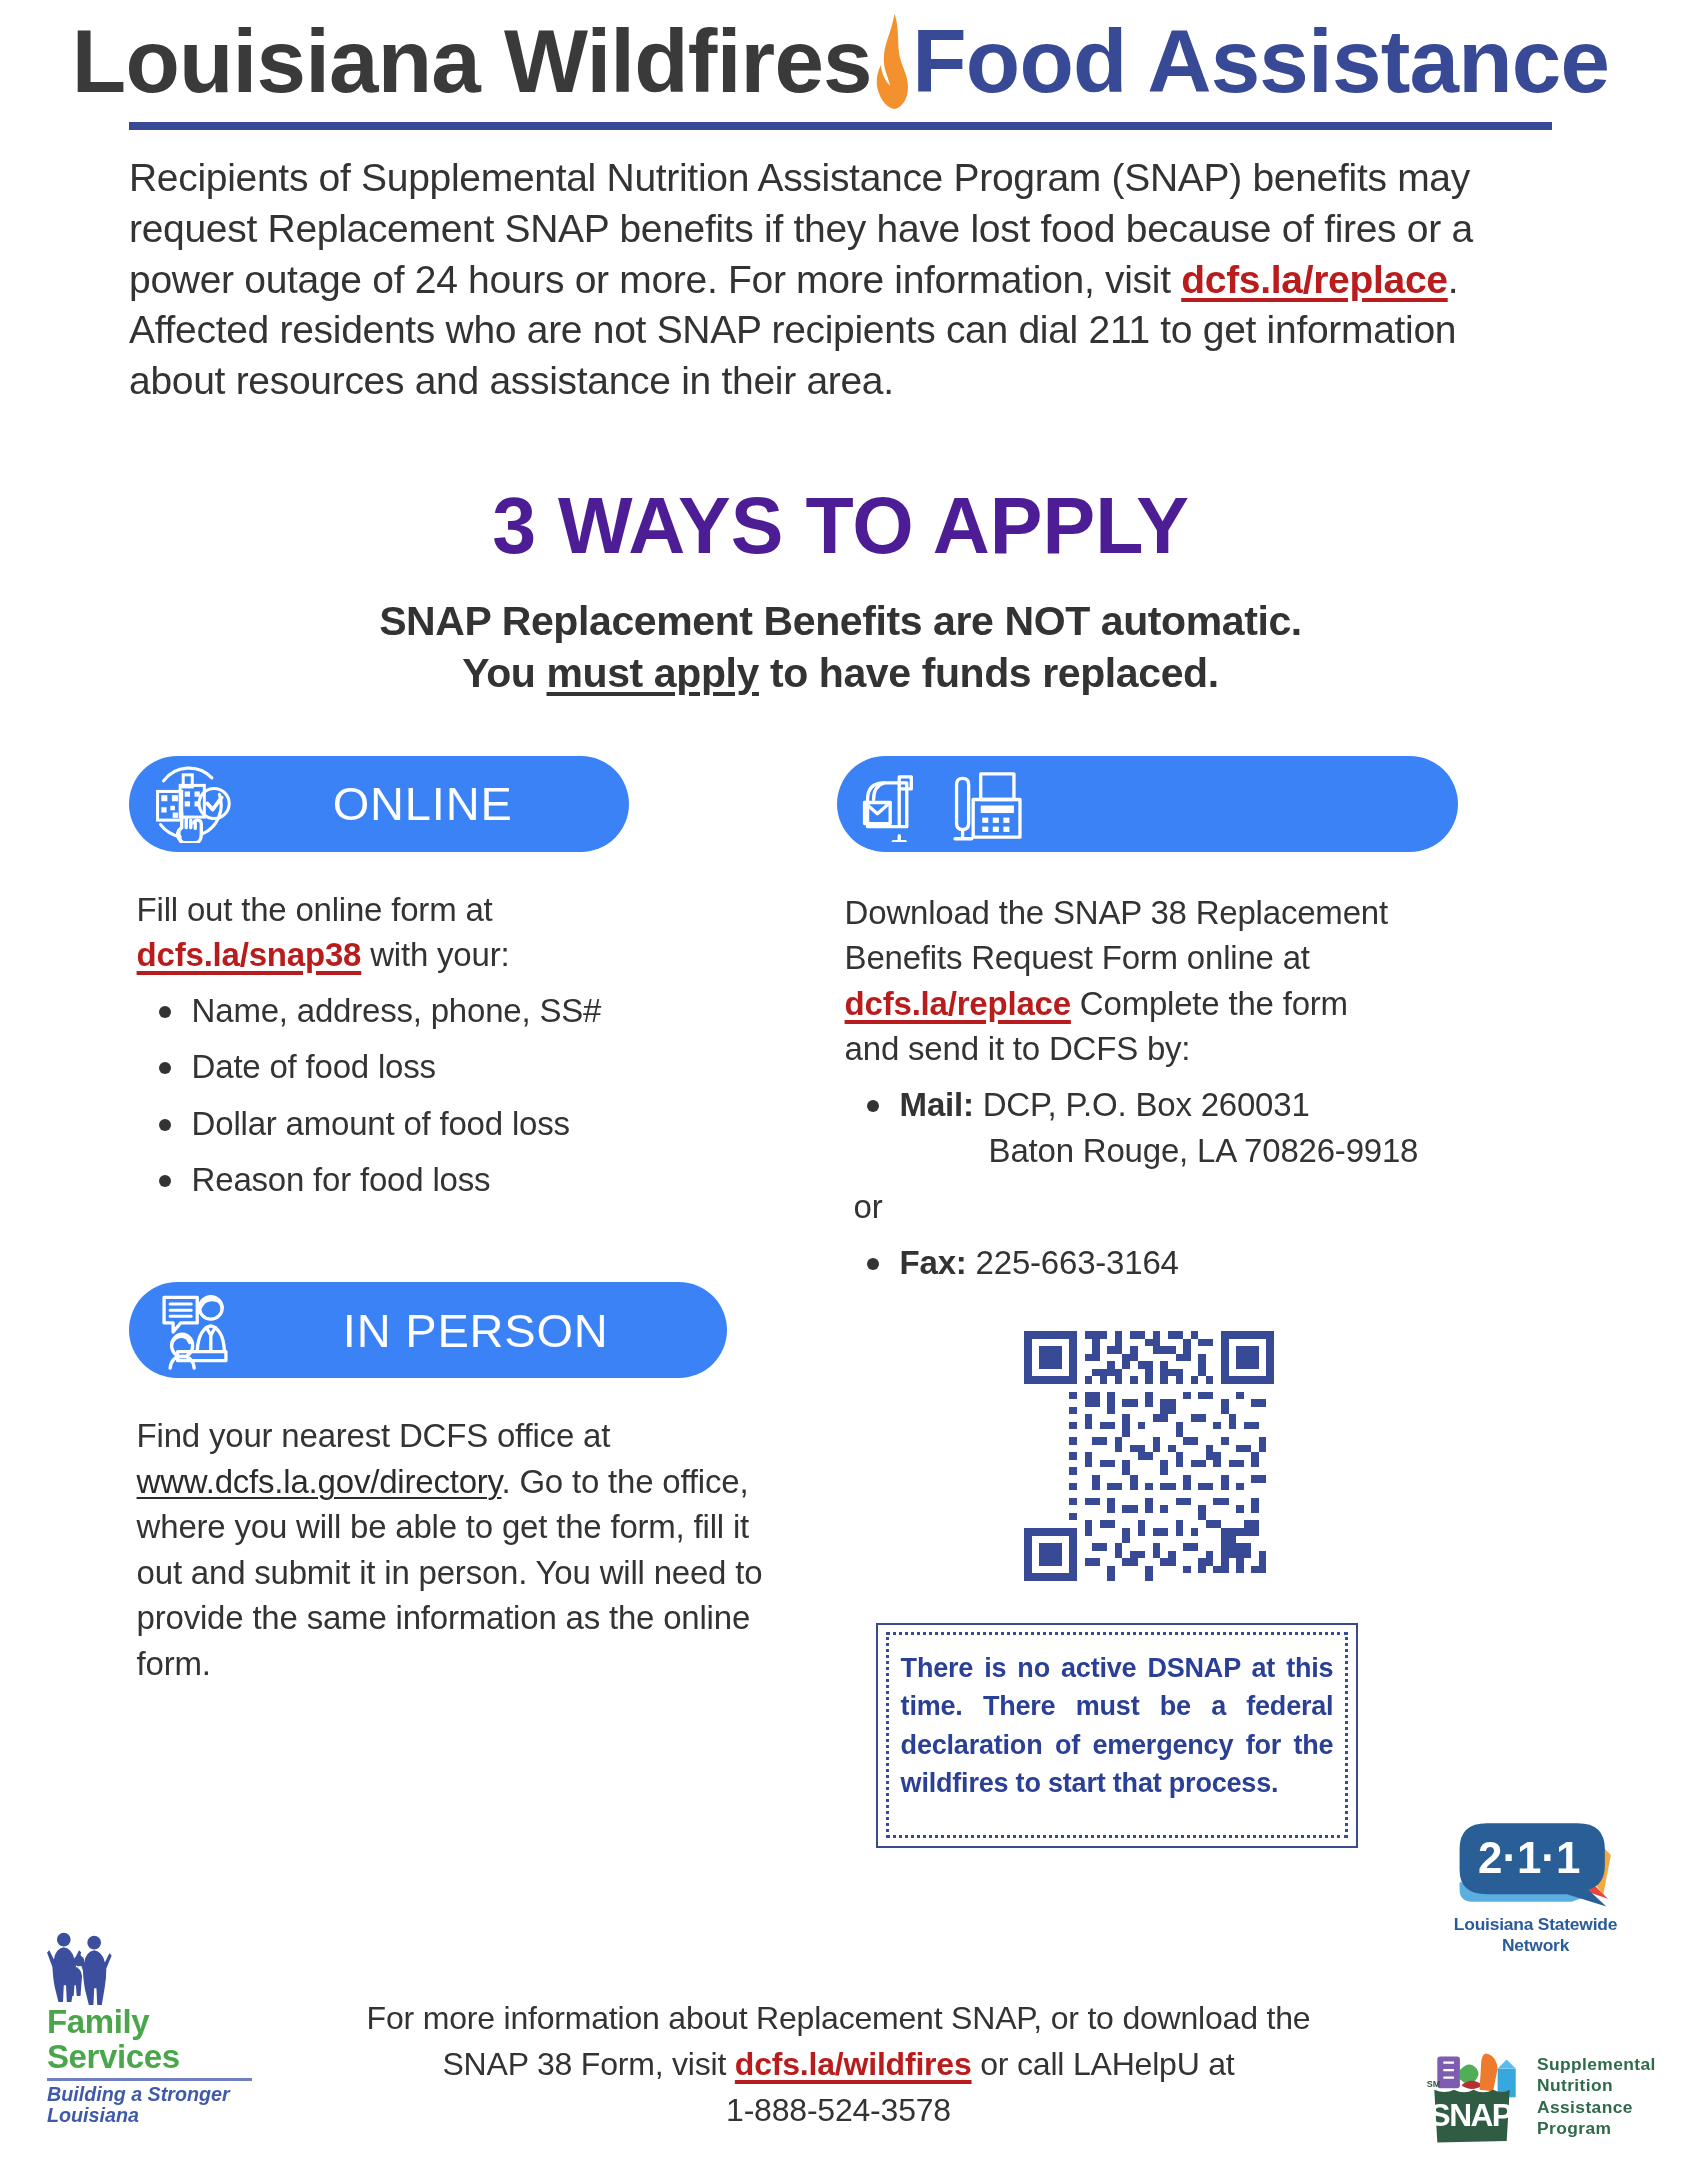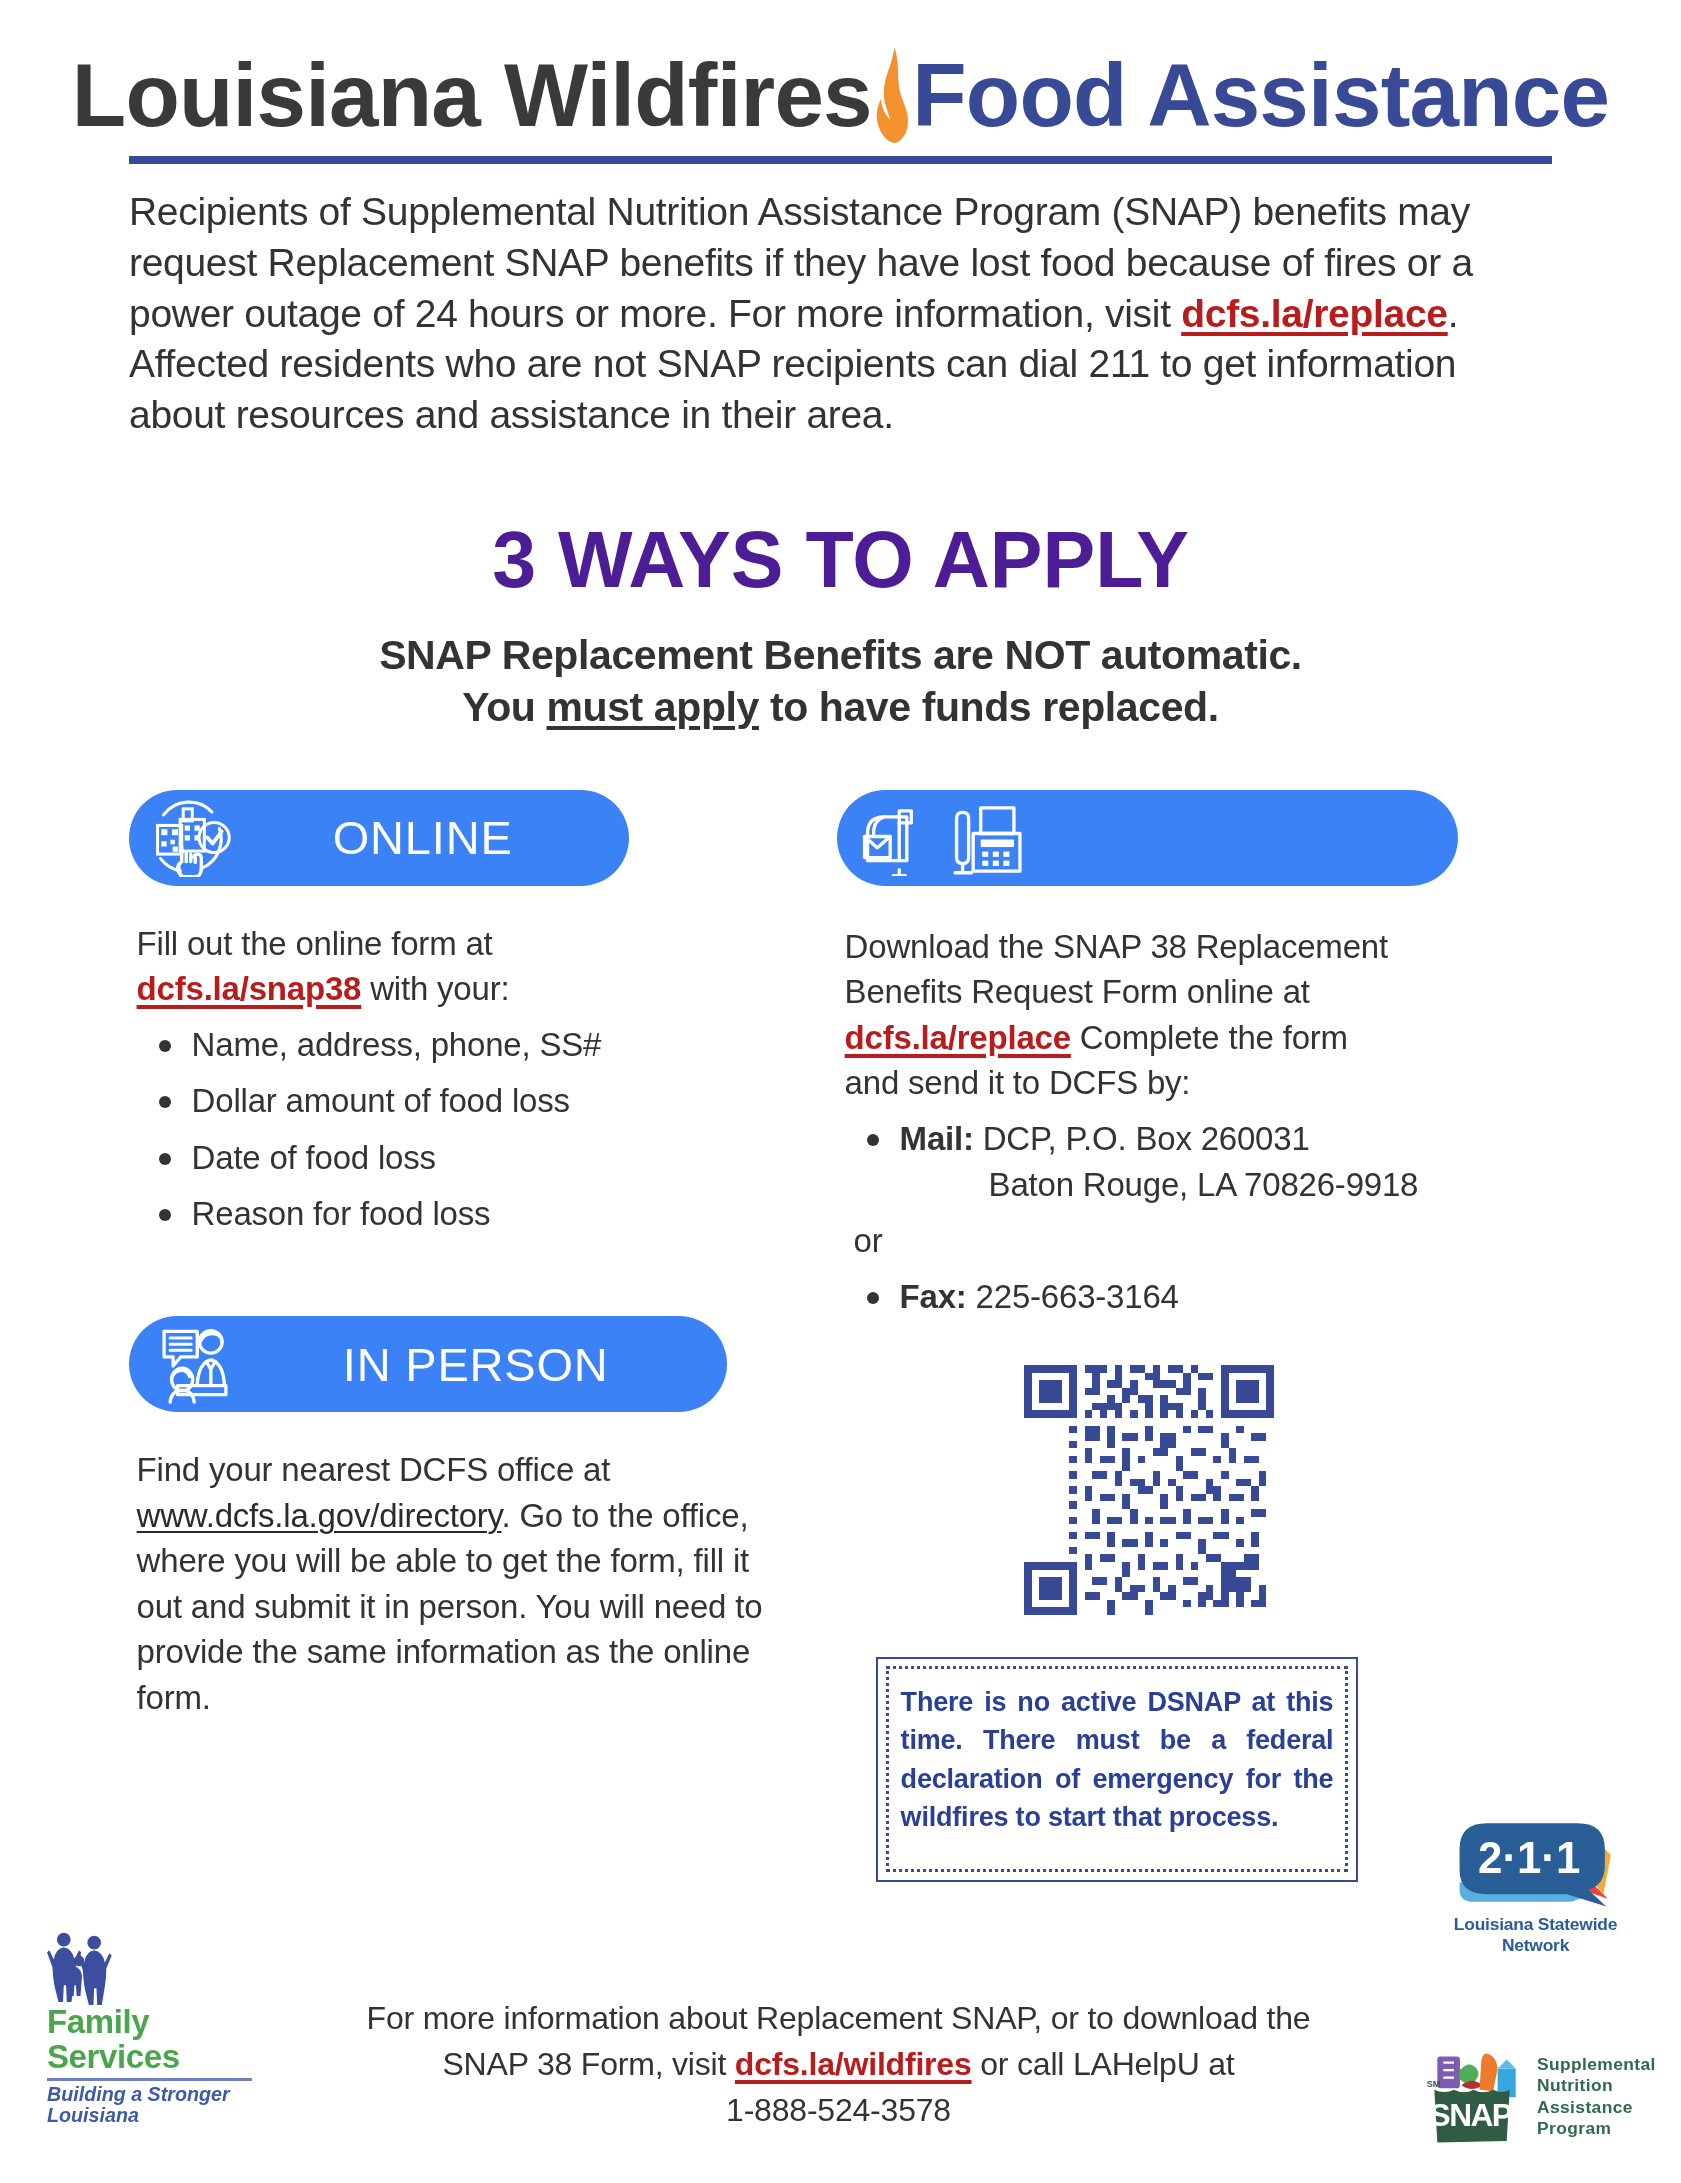--- a/index.html
+++ b/index.html
@@ -7,21 +7,21 @@
     width:1681px;height:2183px;
     font-family:"Liberation Sans", sans-serif;
     color:#2b2b2b;
     -webkit-font-smoothing:antialiased;
     position:relative;
     overflow:hidden;
   }
   .page{position:relative;width:1681px;height:2183px;box-sizing:border-box;padding:0 129px;}
 
   
-  .header{padding-top:46px;}
+  .header{padding-top:12px;}
   .title-row{
     display:flex;align-items:center;justify-content:center;
     font-weight:700;letter-spacing:-0.8px;white-space:nowrap;
   }
   .title-dark{font-size:89px;color:#3a3a3a;line-height:1;font-weight:700;}
   .title-blue{font-size:89px;color:#384A96;line-height:1;font-weight:700;}
   .flame{
     width:48px;height:98px;position:relative;margin:0 -4.5px 0 -3px;flex:0 0 auto;
   }
   .flame svg{display:block;}
@@ -215,22 +215,22 @@
           </svg>
         </span>
         <span class="pill-label">ONLINE</span>
       </div>
 
       <div class="body-txt">
         <span>Fill out the online form at</span><br>
         <span class="lnk">dcfs.la/snap38</span><span> with your:</span>
         <ul class="bul">
           <li>Name, address, phone, SS#</li>
+          <li>Date of food loss</li>
           <li>Dollar amount of food loss</li>
-          <li>Date of food loss</li>
           <li>Reason for food loss</li>
         </ul>
       </div>
 
       <div class="person-block">
         <div class="pill pill-person">
           <span class="pill-icon">
             <svg width="92" height="79" viewBox="0 0 122 104" aria-hidden="true">
               <g fill="none" stroke="#fff" stroke-width="4.4" stroke-linejoin="round" stroke-linecap="round">
 

